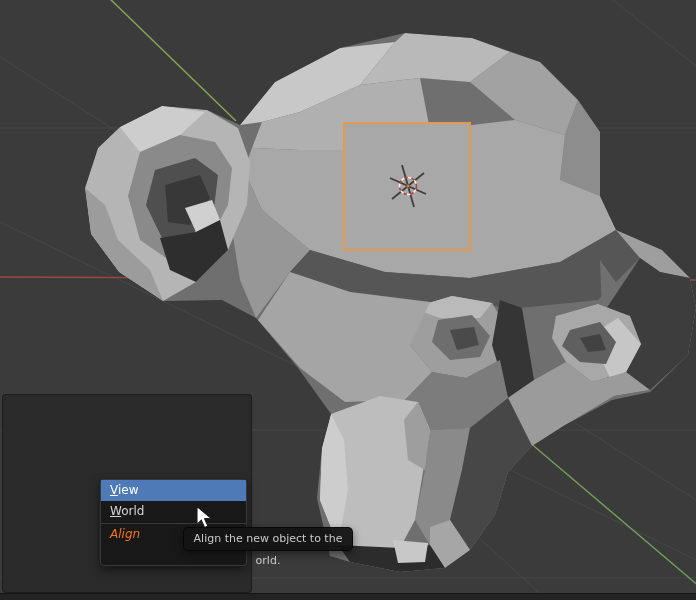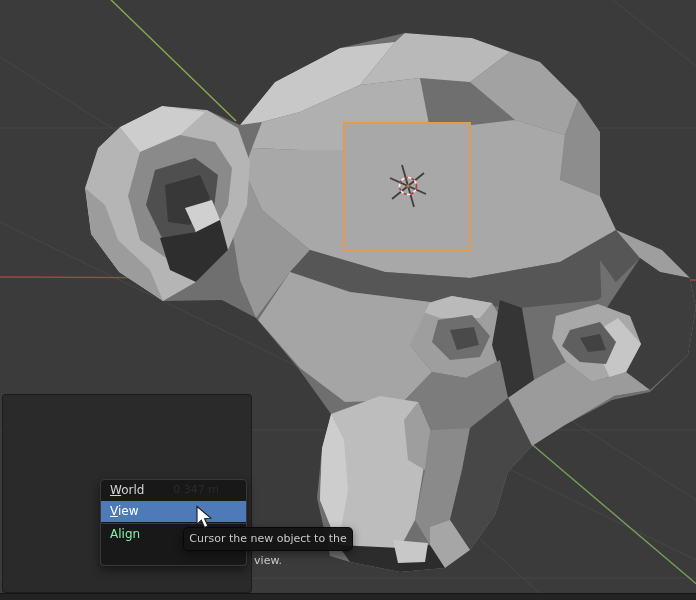--- a/index.html
+++ b/index.html
@@ -17,21 +17,21 @@
 
   
   .menu{position:absolute;left:100px;top:479px;width:147px;height:87px;
     background:rgba(24,24,24,.97);border:1px solid #393939;border-radius:4px;
     box-shadow:0 4px 10px rgba(0,0,0,.5);}
   .mi{position:relative;height:21px;line-height:21px;padding-left:9px;
     font-size:12px;color:#d4d4d4;}
   .mi .key{text-decoration:underline;}
   .mi.sel{background:#4e7ab8;color:#fff;}
   .menu .sep{height:1px;background:#3a3a3a;margin:1px 0;}
-  .mi.disabled{color:#86efac;height:19px;line-height:19px;}
+  .mi.disabled{color:#f97316;height:19px;line-height:19px;font-style:italic;}
   .ghost{position:absolute;left:50px;top:3px;width:90px;text-align:center;
     font-size:11px;color:rgba(205,205,205,.10);pointer-events:none;}
 
   
   .tooltip{position:absolute;left:183px;top:527px;width:170px;height:24px;
     background:rgba(20,20,20,.96);border:1px solid rgba(0,0,0,.6);border-radius:5px;
     font-size:11px;color:#c9c9c9;text-align:center;line-height:22px;
     box-shadow:0 3px 8px rgba(0,0,0,.45);}
 
   .cursor-layer{position:absolute;left:0;top:0;pointer-events:none;}
@@ -161,24 +161,24 @@
     
 
     
     
     
     
   </div>
 
   <div class="menu">
     <div class="ghost">0.347 m</div>
+    <div class="mi sel"><span></span><span class="key">V</span><span>iew</span></div>
     <div class="mi"><span></span><span class="key">W</span><span>orld</span></div>
-    <div class="mi sel"><span></span><span class="key">V</span><span>iew</span></div>
     <div class="sep"></div>
     <div class="mi disabled">Align</div>
   </div>
 
-  <div class="tooltip">Cursor the new object to the view.</div>
+  <div class="tooltip">Align the new object to the orld.</div>
 
   <svg class="cursor-layer" width="696" height="600" viewBox="0 0 696 600">
     <polygon points="197,506.5 197,524.5 201.3,520.2 204.6,527.6 207.9,526.1 204.6,518.8 210.8,518.2" fill="#ffffff" stroke="#1a1a1a" stroke-width="1.1"></polygon>
   </svg>
 </div>
 
 </body></html>

